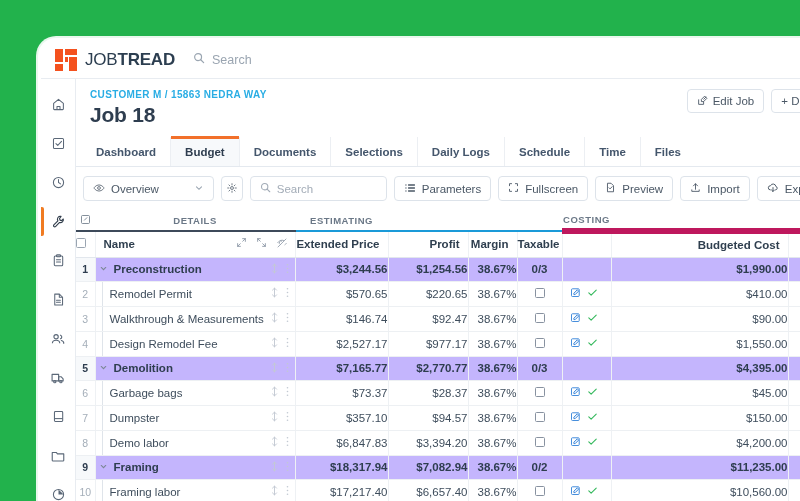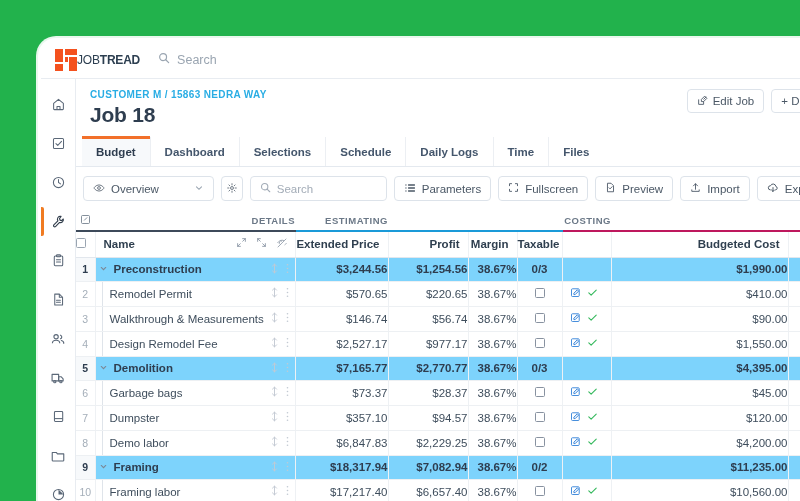--- a/index.html
+++ b/index.html
@@ -49,21 +49,22 @@
     background: #f4511e;
     display: block;
   }
   .lm1 { left:0; top:0; width:8px; height:13px; }
   .lm2 { left:0; top:15px; width:8px; height:7px; }
   .lm3 { left:10px; top:0; width:12px; height:6px; }
   .lm4 { left:14px; top:8px; width:8px; height:14px; }
   .lm5 { left:10px; top:8px; width:3px; height:5px; }
 
   .logo-text {
-    font-size: 12px;
+    margin-left: 8px;
+    font-size: 17px;
     letter-spacing: -0.2px;
     color: #2c3e50;
     font-weight: 400;
     white-space: nowrap;
   }
   .logo-text b { font-weight: 800; color:#2c3e50; }
   .logo-text span.thin { font-weight: 500; }
 
   .topsearch {
     margin-left: 18px;
@@ -197,29 +198,29 @@
   
   .table-wrap { flex: 1 1 auto; overflow: hidden; position: relative; }
   table.grid { border-collapse: collapse; width: 100%; table-layout: fixed; }
   table.grid td, table.grid th { padding: 0; }
 
   .grp-row th {
     height: 21px;
     font-size: 9.5px;
     font-weight: 800;
     letter-spacing: 0.5px;
-    text-align: right;
+    text-align: center;
     vertical-align: middle;
     color: #6b7887;
     background: #fff;
     padding-left: 7px;
   }
   .grp-details { color: #5a6775; }
   .grp-estimating { color: #1a9ad8; border-bottom: 2px solid #1a9ad8; }
-  .grp-costing { color: #e07b1d; border-bottom: 2px solid #be185d; text-align:left; padding-left:0 !important;margin-top:40px;}
+  .grp-costing { color: #e07b1d; border-bottom: 6px solid #be185d; text-align:left; padding-left:0 !important;margin-top:40px;}
   .grp-blank { border-bottom: 2px solid #3d4a5a; }
 
   .hdr-row th {
     height: 26px;
     font-size: 11.5px;
     font-weight: 700;
     color: #2f3f4f;
     background: #fff;
     border-bottom: 1px solid #e2e7ed;
     border-right: 1px solid #eef1f4;
@@ -237,21 +238,21 @@
 
   tbody tr { height: 24px; }
   tbody td {
     font-size: 11.5px;
     color: #3e4d5c;
     border-bottom: 1px solid #edf0f3;
     border-right: 1px solid #eef1f4;
     vertical-align: middle;
     background: #fff;
   }
-  tr.group td { background: #7dd3fc; font-weight: 700; color:#2e3d4f; }
+  tr.group td { background: #c4b5fd; font-weight: 700; color:#2e3d4f; }
   td.idx {
     text-align: center;
     color: #a4aeb9;
     font-size: 10.5px;
     background: #fff;
   }
   tr.group td.idx { background:#f7f9fb; }
   td.r { text-align: right; padding-right: 8px; }
   td.c { text-align: center; }
 
@@ -438,25 +439,26 @@
             </span>
             <span>Edit Job</span>
           </button>
           <button class="hbtn">
             <span>+ Docu</span>
           </button>
         </div>
       </div>
 
       <div class="tabs">
+        <div class="tab">Dashboard</div>
         <div class="tab active">Budget</div>
-        <div class="tab">Dashboard</div>
+        <div class="tab">Documents</div>
         <div class="tab">Selections</div>
+        <div class="tab">Daily Logs</div>
         <div class="tab">Schedule</div>
-        <div class="tab">Daily Logs</div>
         <div class="tab">Time</div>
         <div class="tab">Files</div>
       </div>
 
       <div class="toolbar">
         <div class="tb tb-select">
           <span>
             <svg width="12" height="12" viewBox="0 0 18 18" fill="none" stroke="#4b5866" stroke-width="1.2">
               <path d="M1.4 9S4.2 4.4 9 4.4 16.6 9 16.6 9 13.8 13.6 9 13.6 1.4 9 1.4 9z"></path>
                   <circle cx="9" cy="9" r="2.1"></circle>
@@ -681,21 +683,21 @@
                           </svg></span>
                         <span><svg width="3" height="11" viewBox="0 0 4 14" fill="#c2c9d2">
                             <circle cx="2" cy="2" r="1.1"></circle>
                             <circle cx="2" cy="7" r="1.1"></circle>
                             <circle cx="2" cy="12" r="1.1"></circle>
                           </svg></span>
                       </span>
                     </div>
                   </td>
                   <td class="r">$146.74</td>
-                  <td class="r">$56.74</td>
+                  <td class="r">$92.47</td>
                   <td class="r">38.67%</td>
                   <td class="c"><span class="chk"></span></td>
                   <td>
                     <span class="statuscell">
                       <span class="ic-edit"><svg width="11" height="11" viewBox="0 0 16 16" fill="none" stroke="#2f80d8" stroke-width="1.3" stroke-linejoin="round">
                           <rect x="2.2" y="2.6" width="11.2" height="11.2" rx="1.3"></rect>
                           <path d="M10.6 4 5.6 9v2h2l5-5z" fill="#e8f1fb"></path>
                         </svg></span>
                       <span class="ic-check"><svg width="11" height="11" viewBox="0 0 16 16" fill="none" stroke="#34b85c" stroke-width="1.6" stroke-linecap="round" stroke-linejoin="round">
                           <path d="M2.6 8.6 6 11.8 13.4 4.6"></path>
@@ -831,21 +833,21 @@
                     <span class="statuscell">
                       <span class="ic-edit"><svg width="11" height="11" viewBox="0 0 16 16" fill="none" stroke="#2f80d8" stroke-width="1.3" stroke-linejoin="round">
                           <rect x="2.2" y="2.6" width="11.2" height="11.2" rx="1.3"></rect>
                           <path d="M10.6 4 5.6 9v2h2l5-5z" fill="#e8f1fb"></path>
                         </svg></span>
                       <span class="ic-check"><svg width="11" height="11" viewBox="0 0 16 16" fill="none" stroke="#34b85c" stroke-width="1.6" stroke-linecap="round" stroke-linejoin="round">
                           <path d="M2.6 8.6 6 11.8 13.4 4.6"></path>
                         </svg></span>
                     </span>
                   </td>
-                  <td class="r">$120.00</td>
+                  <td class="r">$150.00</td>
                   <td></td>
                 </tr>
                 <tr>
                   <td class="idx">8</td>
                   <td>
                     <div class="namecell">
                       <span class="indent"></span>
                       <span class="nm">Demo labor</span>
                       <span class="rowtools">
                         <span><svg width="9" height="11" viewBox="0 0 10 14" fill="none" stroke="#c2c9d2" stroke-width="1.2" stroke-linecap="round" stroke-linejoin="round">
@@ -853,21 +855,21 @@
                           </svg></span>
                         <span><svg width="3" height="11" viewBox="0 0 4 14" fill="#c2c9d2">
                             <circle cx="2" cy="2" r="1.1"></circle>
                             <circle cx="2" cy="7" r="1.1"></circle>
                             <circle cx="2" cy="12" r="1.1"></circle>
                           </svg></span>
                       </span>
                     </div>
                   </td>
                   <td class="r">$6,847.83</td>
-                  <td class="r">$2,229.25</td>
+                  <td class="r">$3,394.20</td>
                   <td class="r">38.67%</td>
                   <td class="c"><span class="chk"></span></td>
                   <td>
                     <span class="statuscell">
                       <span class="ic-edit"><svg width="11" height="11" viewBox="0 0 16 16" fill="none" stroke="#2f80d8" stroke-width="1.3" stroke-linejoin="round">
                           <rect x="2.2" y="2.6" width="11.2" height="11.2" rx="1.3"></rect>
                           <path d="M10.6 4 5.6 9v2h2l5-5z" fill="#e8f1fb"></path>
                         </svg></span>
                       <span class="ic-check"><svg width="11" height="11" viewBox="0 0 16 16" fill="none" stroke="#34b85c" stroke-width="1.6" stroke-linecap="round" stroke-linejoin="round">
                           <path d="M2.6 8.6 6 11.8 13.4 4.6"></path>

